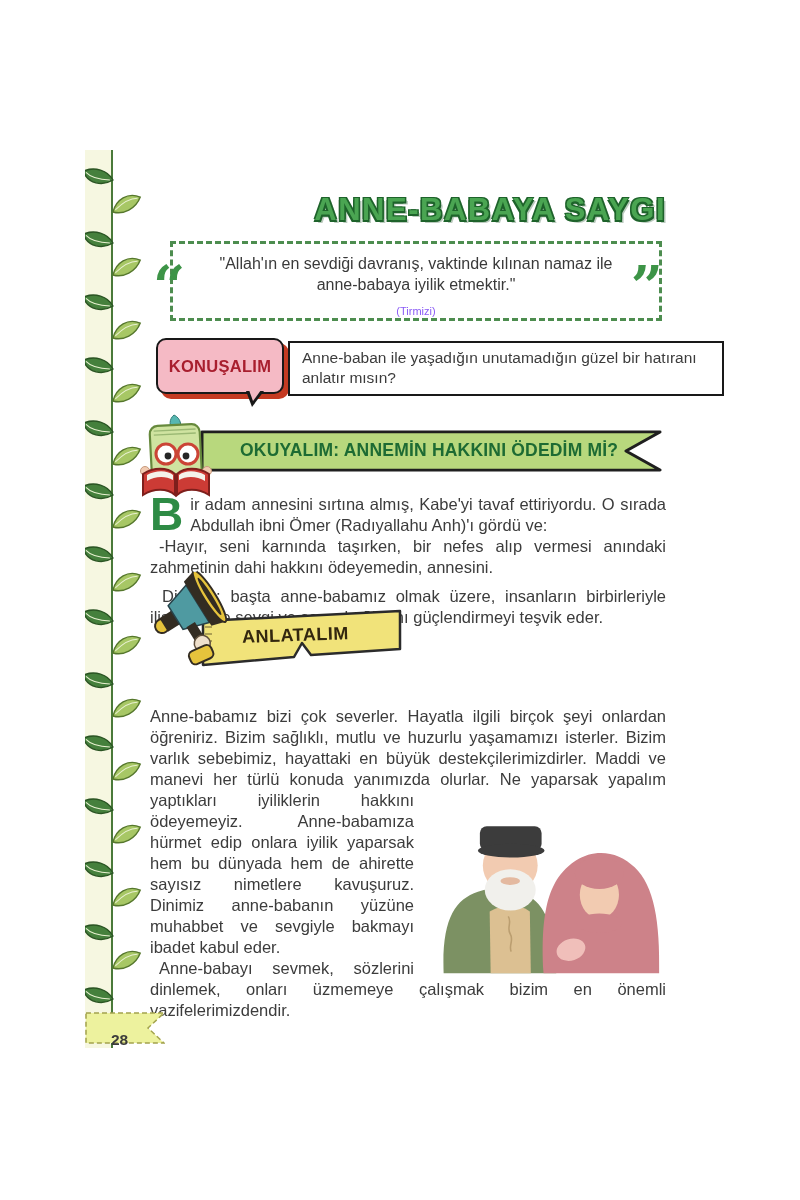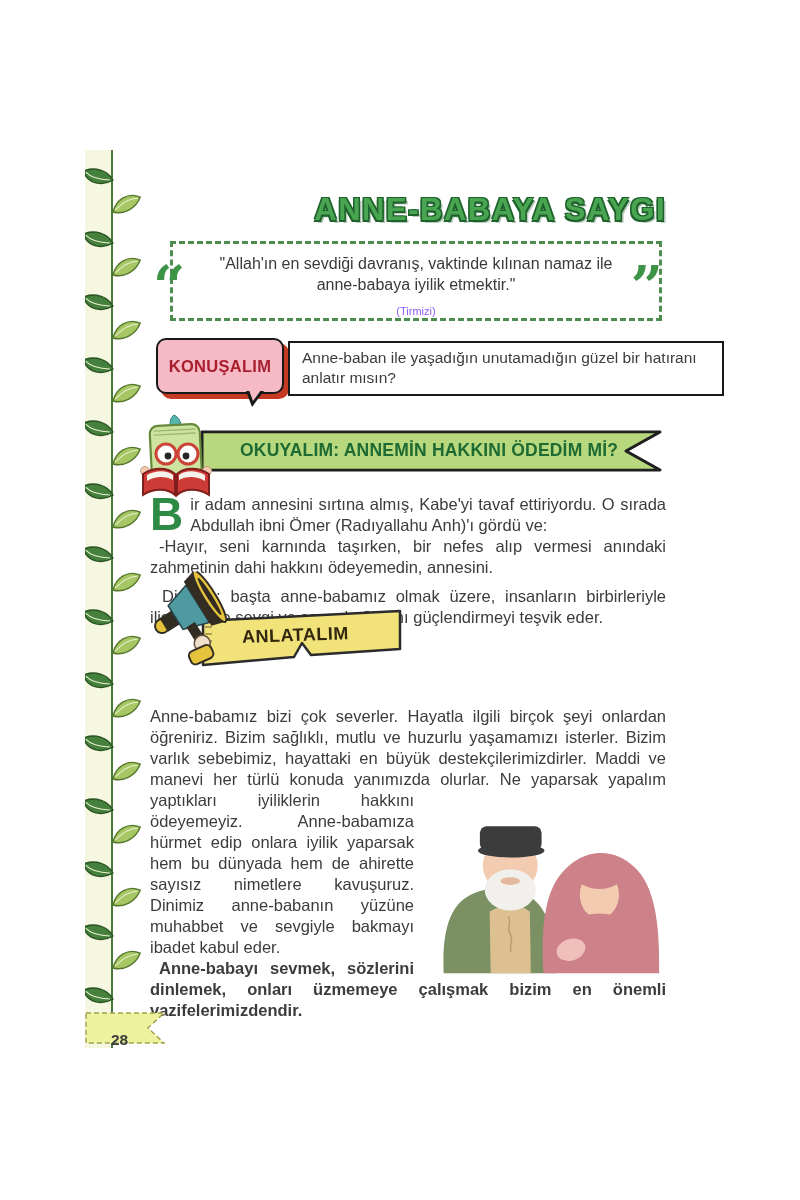--- a/index.html
+++ b/index.html
@@ -51,21 +51,21 @@
   
   .anlatalim-row{position:relative;margin-top:8px;min-height:92px;}
   .mega-icon{position:absolute;left:-14px;top:-14px;width:108px;height:100px;z-index:2;}
   .flag{position:absolute;left:46px;top:22px;width:208px;height:62px;}
   .flag svg{position:absolute;left:0;top:0;width:100%;height:100%;}
   .flag .lbl{position:absolute;left:46px;top:17px;font-size:18px;font-weight:bold;color:#33270f;letter-spacing:.5px;transform:rotate(-2deg);}
   .intro{margin-left:181px;text-indent:12px;}
 
   .wrap-block{margin-top:28px;}
   .illu{float:right;width:240px;height:182px;margin:3px 0 2px 12px;}
-  .closing-p{margin-top:11px;text-indent:9px;font-weight:bold;}
+  .closing-p{margin-top:11px;text-indent:9px;}
 
   
   .ribbon{position:absolute;left:85px;top:1012px;width:80px;height:32px;z-index:3;}
   .ribbon svg{position:absolute;left:0;top:0;width:100%;height:100%;}
   .ribbon .num{position:absolute;left:26px;top:19px;font-size:15.5px;font-weight:bold;color:#3c3c3c;}
 </style>
 </head>
 <body>
 
 <div class="page">

